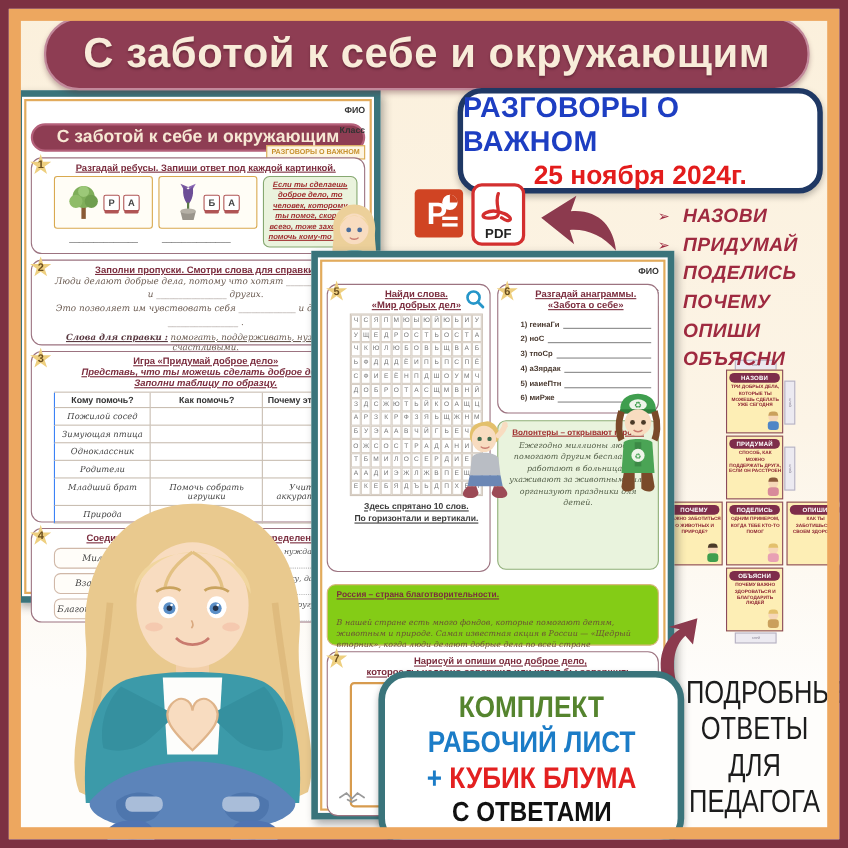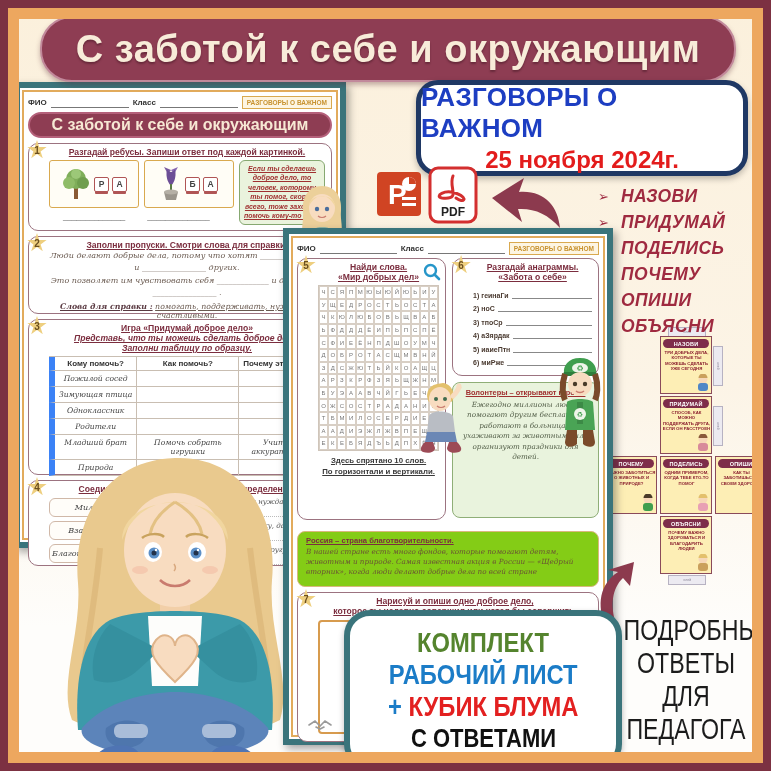--- a/index.html
+++ b/index.html
@@ -34,21 +34,21 @@
   .checklist{left:590px;top:178px;width:160px;z-index:3;list-style:none;margin:0;padding:0;}
   .checklist li{display:flex;align-items:center;gap:12px;margin-bottom:5px;}
   .chk-bullet{color:#9f2a40;font-size:13px;}
   .chk-label{color:#9f2a40;font-weight:700;font-style:italic;font-size:17.5px;letter-spacing:.4px;}
 
   
   .sheet{background:#fff;border:6px solid #3a747b;box-shadow:3px 4px 8px rgba(40,40,40,.4);box-sizing:border-box;padding:8px;overflow:visible;}
   .sheet::before{content:"";position:absolute;inset:2px;border:2px solid #e2ab5c;pointer-events:none;}
   .sheet1{left:6px;top:74px;width:332px;height:466px;z-index:1;}
   .sheet2{left:275px;top:220px;width:330px;height:517px;z-index:4;}
-  .sheet-head{display:flex;align-items:center;gap:4px;font-size:8px;color:#333;height:13px;margin-bottom:3px;}
+  .sheet-head{display:flex;align-items:flex-end;gap:4px;font-size:8px;color:#333;height:13px;margin-bottom:3px;flex-direction:column;}
   .sheet-head b{font-weight:700;}
   .head-line{flex:1;border-bottom:1px solid #777;height:9px;}
   .head-badge{background:#fdf5e2;border:1px solid #d9a94f;color:#c8922f;font-weight:700;font-size:6.5px;
     padding:2px 4px;white-space:nowrap;}
   .sheet-title{background:#8e3d53;border:2px solid #b4607a;border-radius:14px;color:#f7e8d4;text-align:center;
     font-size:16px;font-weight:600;padding:2px 0;margin:2px 0 5px 0;}
   .task{position:relative;border:1.5px solid #9c7380;border-radius:10px;background:#fff;box-sizing:border-box;
     padding:3px 6px 3px 20px;margin-bottom:5px;}
   .tnum{position:absolute;left:-2px;top:-4px;width:20px;height:20px;
     clip-path:polygon(50% 0,61% 35%,98% 35%,68% 57%,79% 91%,50% 70%,21% 91%,32% 57%,2% 35%,39% 35%);
@@ -73,21 +73,21 @@
   .t2-hint{font-size:7.8px;color:#5a3a42;text-align:center;margin-top:2px;}
   .t2-hint .lab{font-weight:700;font-style:italic;text-decoration:underline;}
   .t2-hint .wrds{font-style:italic;text-decoration:underline;color:#6a5a50;}
 
   
   .t3-table{margin-top:3px;border-top:1px solid #c9beb2;}
   .t3-cols,.t3-row{display:flex;}
   .t3-cols>div{font-weight:700;font-size:8px;color:#333;text-align:center;padding:2px 1px;}
   .t3-row>div{font-size:7.6px;color:#444;text-align:center;padding:3px 1px;min-height:10px;}
   .t3-cols>div,.t3-row>div{border-bottom:1px solid #c9beb2;border-right:1px solid #c9beb2;box-sizing:border-box;}
-  .t3-cols>div:first-child,.t3-row>div:first-child{border-left:6px solid #3b82f6;}
+  .t3-cols>div:first-child,.t3-row>div:first-child{border-left:1px solid #3b82f6;}
   .c1{width:32%;}.c2{width:37%;}.c3{width:31%;}
 
   
   .t4-grid{display:flex;gap:8px;margin-top:4px;}
   .t4-terms{display:flex;flex-direction:column;gap:4px;width:104px;}
   .term{border:1px solid #d0b8a8;border-radius:6px;background:#fffdf9;font-size:8px;color:#444;
     text-align:center;padding:4px 2px;}
   .t4-defs{flex:1;display:flex;flex-direction:column;gap:5px;}
   .t4-defs div{font-size:7px;color:#555;border-bottom:1px dotted #bbb;padding-bottom:2px;}
 
@@ -105,21 +105,21 @@
   .anag li{display:flex;align-items:flex-end;gap:3px;height:13.5px;}
   .anag-label{font-size:7px;color:#4a3a30;font-weight:600;white-space:nowrap;}
   .anag-line{flex:1;border-bottom:1px solid #888;height:9px;}
   .greenbox{background:#e9f3dd;border:1.5px solid #8fae77;border-radius:8px;height:136px;box-sizing:border-box;
     padding:5px 6px;text-align:center;}
   .greenbox .gt{color:#a03030;font-weight:700;font-size:7.4px;text-decoration:underline;}
   .greenbox .gb{color:#55604a;font-size:7.2px;margin-top:3px;line-height:1.45;}
   .russia{background:#84cc16;border:1.5px solid #d9b77e;border-radius:8px;margin:6px 0 5px 0;height:56px;
     box-sizing:border-box;padding:4px 8px;text-align:left;}
   .russia .rt{color:#7b2d3e;font-weight:700;font-size:7.6px;text-decoration:underline;}
-  .russia .rb{color:#6a5334;font-size:7.2px;line-height:1.4;margin-top:2px;}
+  .russia .rb{color:#6a5334;font-size:7.2px;line-height:1.4;margin-top:16px;}
   .t7{height:150px;box-sizing:border-box;}
   .t7-body{display:flex;gap:8px;margin-top:4px;height:112px;}
   .drawbox{width:116px;height:110px;border:2px solid #d79b4e;border-radius:4px;background:#fff;}
   .writelines{flex:1;position:relative;
     background:repeating-linear-gradient(#0000 0 11px,#9a9a9a 11px 12px);}
   .globe{position:absolute;right:-4px;bottom:-14px;}
   .handshake{left:18px;bottom:6px;}
 
   
   .peek-girl{right:-12px;top:96px;z-index:3;}

